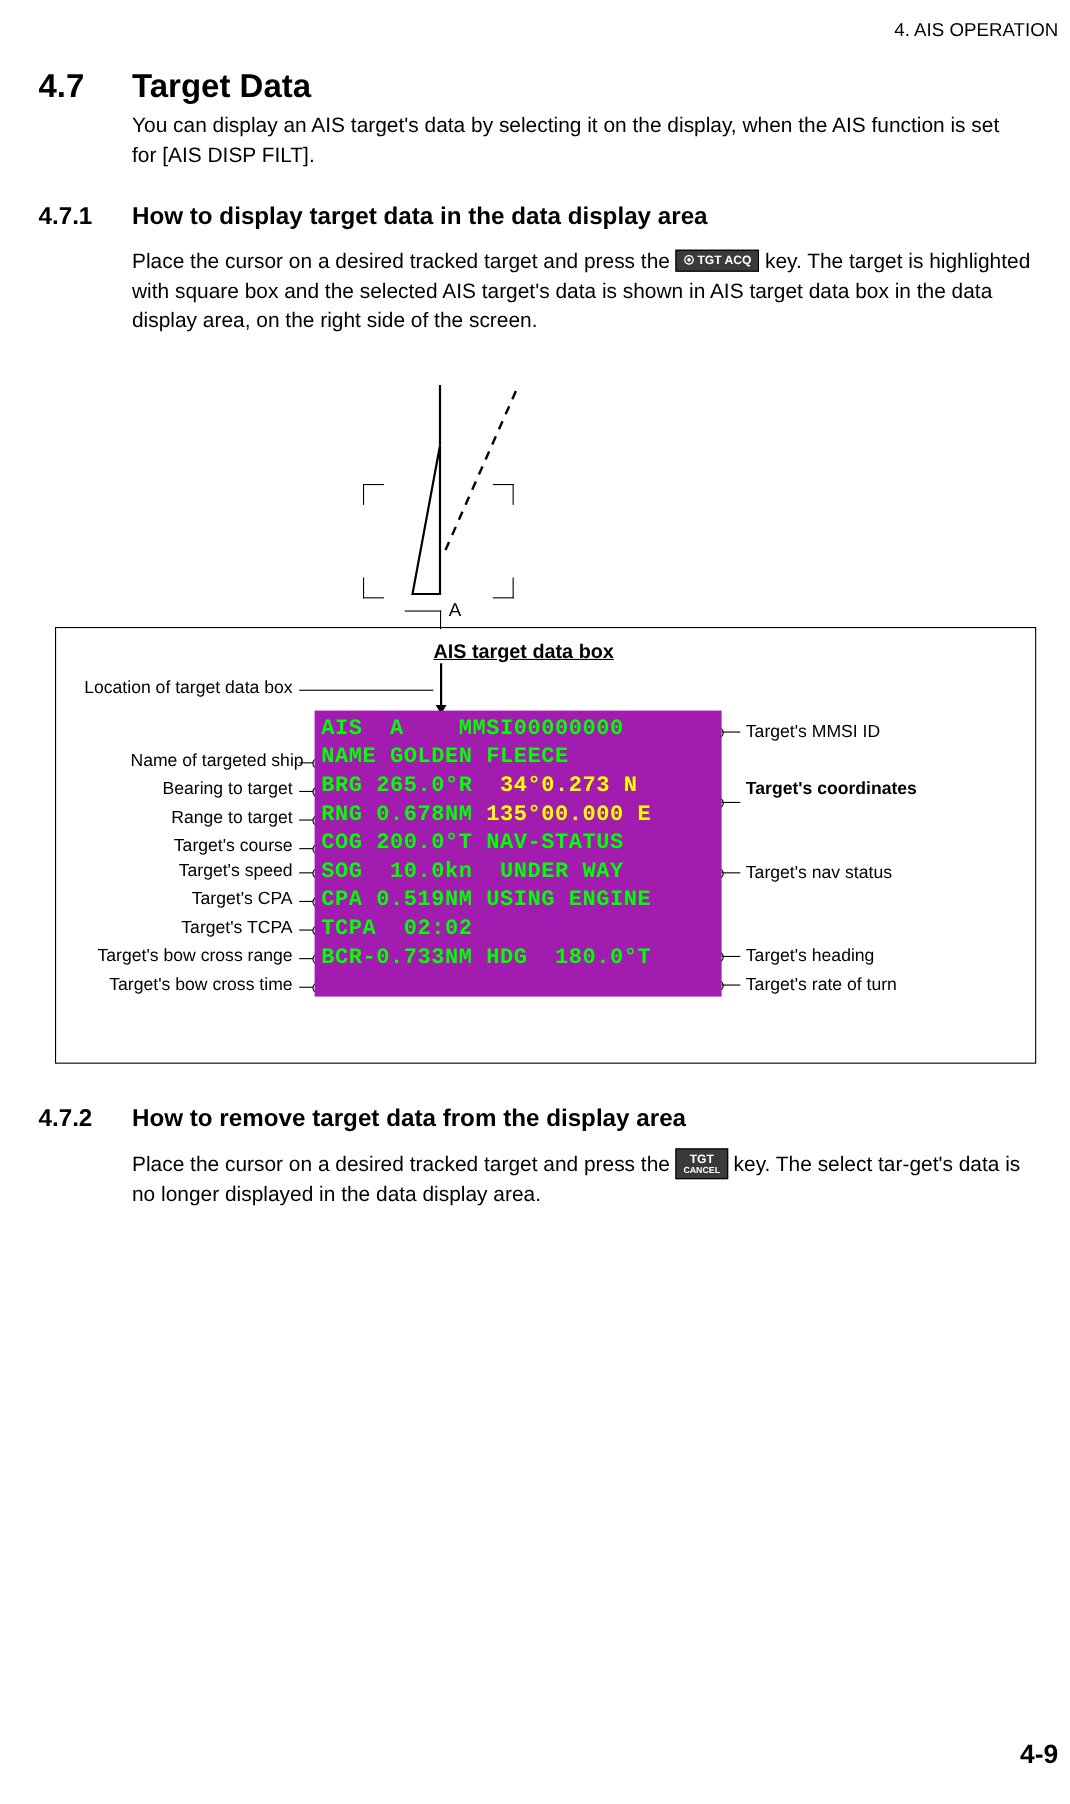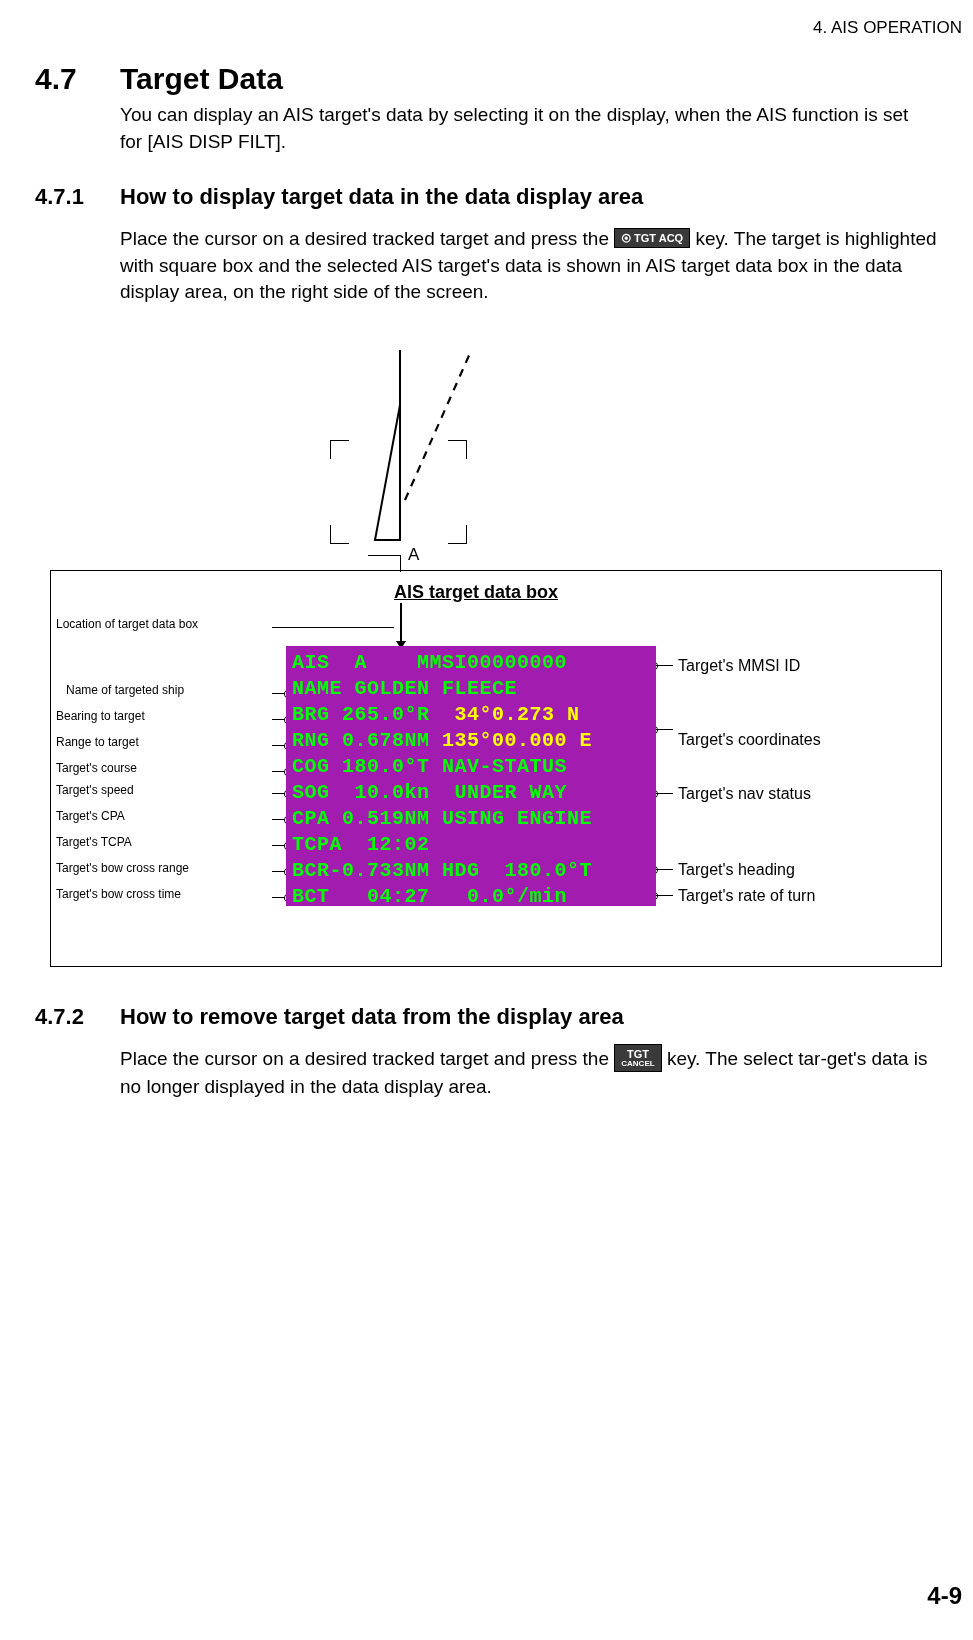--- a/index.html
+++ b/index.html
@@ -24,21 +24,21 @@
   .ship{position:absolute;left:270px;top:0;width:180px;height:200px;}
   .corner{position:absolute;width:18px;height:18px;border:1.5px solid #000;}
   .tl{left:10px;top:95px;border-right:none;border-bottom:none;}
   .tr{left:128px;top:95px;border-left:none;border-bottom:none;}
   .bl{left:10px;top:180px;border-right:none;border-top:none;}
   .br{left:128px;top:180px;border-left:none;border-top:none;}
   .data-box{position:absolute;left:236px;top:301px;width:370px;height:260px;background:#a21caf;font-family:"Courier New",monospace;font-size:20px;font-weight:bold;line-height:26px;padding:4px 6px 0 6px;box-sizing:border-box;letter-spacing:0.5px;}
   .g{color:#00ff00;}
   .y{color:#ffff00;}
   .row{white-space:pre;}
-  .callout-l{position:absolute;font-size:12px;}
+  .callout-l{position:absolute;font-size:16px;text-align:right;}
   .callout-r{position:absolute;font-size:16px;}
   .leader{position:absolute;height:1px;background:#000;}
   .leader-dot{position:absolute;width:8px;height:8px;border:1px solid #000;border-radius:50%;background:#fff;}
   .page-num{position:absolute;bottom:30px;right:48px;font-size:24px;font-weight:bold;}
 </style>
 </head>
 <body>
 
 <div class="page">
 
@@ -107,47 +107,46 @@
     <div class="leader" style="left:222px;top:474px;width:14px;"></div>
       <div class="leader-dot" style="left:234px;top:470px;"></div>
     <div class="leader" style="left:222px;top:500px;width:14px;"></div>
       <div class="leader-dot" style="left:234px;top:496px;"></div>
     <div class="leader" style="left:222px;top:526px;width:14px;"></div>
       <div class="leader-dot" style="left:234px;top:522px;"></div>
     <div class="leader" style="left:222px;top:552px;width:14px;"></div>
       <div class="leader-dot" style="left:234px;top:548px;"></div>
 
     <div class="callout-r" style="left:628px;top:312px;">Target's MMSI ID</div>
-    <div class="callout-r" style="left:628px;top:386px;">Target's coordinates</div>
+    <div class="callout-r" style="left:628px;top:364px;font-weight:bold;">Target's coordinates</div>
     <div class="callout-r" style="left:628px;top:440px;">Target's nav status</div>
     <div class="callout-r" style="left:628px;top:516px;">Target's heading</div>
     <div class="callout-r" style="left:628px;top:542px;">Target's rate of turn</div>
 
     <div class="leader-dot" style="left:598px;top:316px;"></div>
       <div class="leader" style="left:606px;top:320px;width:17px;"></div>
     <div class="leader-dot" style="left:598px;top:380px;"></div>
       <div class="leader" style="left:606px;top:384px;width:17px;"></div>
     <div class="leader-dot" style="left:598px;top:444px;"></div>
       <div class="leader" style="left:606px;top:448px;width:17px;"></div>
     <div class="leader-dot" style="left:598px;top:520px;"></div>
       <div class="leader" style="left:606px;top:524px;width:17px;"></div>
     <div class="leader-dot" style="left:598px;top:546px;"></div>
       <div class="leader" style="left:606px;top:550px;width:17px;"></div>
 
     <div class="data-box">
       <div class="row"><span class="g">AIS  A    </span><span class="g">MMSI00000000</span></div>
       <div class="row"><span class="g">NAME GOLDEN FLEECE</span></div>
       <div class="row"><span class="g">BRG 265.0°R  </span><span class="y">34°0.273 N</span></div>
       <div class="row"><span class="g">RNG 0.678NM </span><span class="y">135°00.000 E</span></div>
-      <div class="row"><span class="g">COG 180.0°T </span><span class="g">NAV-STATUS</span></div>
+      <div class="row"><span class="g">COG 200.0°T </span><span class="g">NAV-STATUS</span></div>
       <div class="row"><span class="g">SOG  10.0kn </span><span class="g"> UNDER WAY</span></div>
       <div class="row"><span class="g">CPA 0.519NM </span><span class="g">USING ENGINE</span></div>
-      <div class="row"><span class="g">TCPA  12:02</span></div>
+      <div class="row"><span class="g">TCPA  02:02</span></div>
       <div class="row"><span class="g">BCR-0.733NM </span><span class="g">HDG  180.0°T</span></div>
-      <div class="row"><span class="g">BCT   04:27   </span><span class="g">0.0°/min</span></div>
     </div>
 
   </div>
 
   <div class="sub-num" style="left:35px;top:1004px;">4.7.2</div>
   <div class="sub-title" style="left:120px;top:1004px;">How to remove target data from the display area</div>
 
   <div class="body-text" style="left:120px;top:1046px;width:820px;">
     <span>Place the cursor on a desired tracked target and press the </span>
     <span class="key"><span>TGT</span><span class="tiny">CANCEL</span></span>

